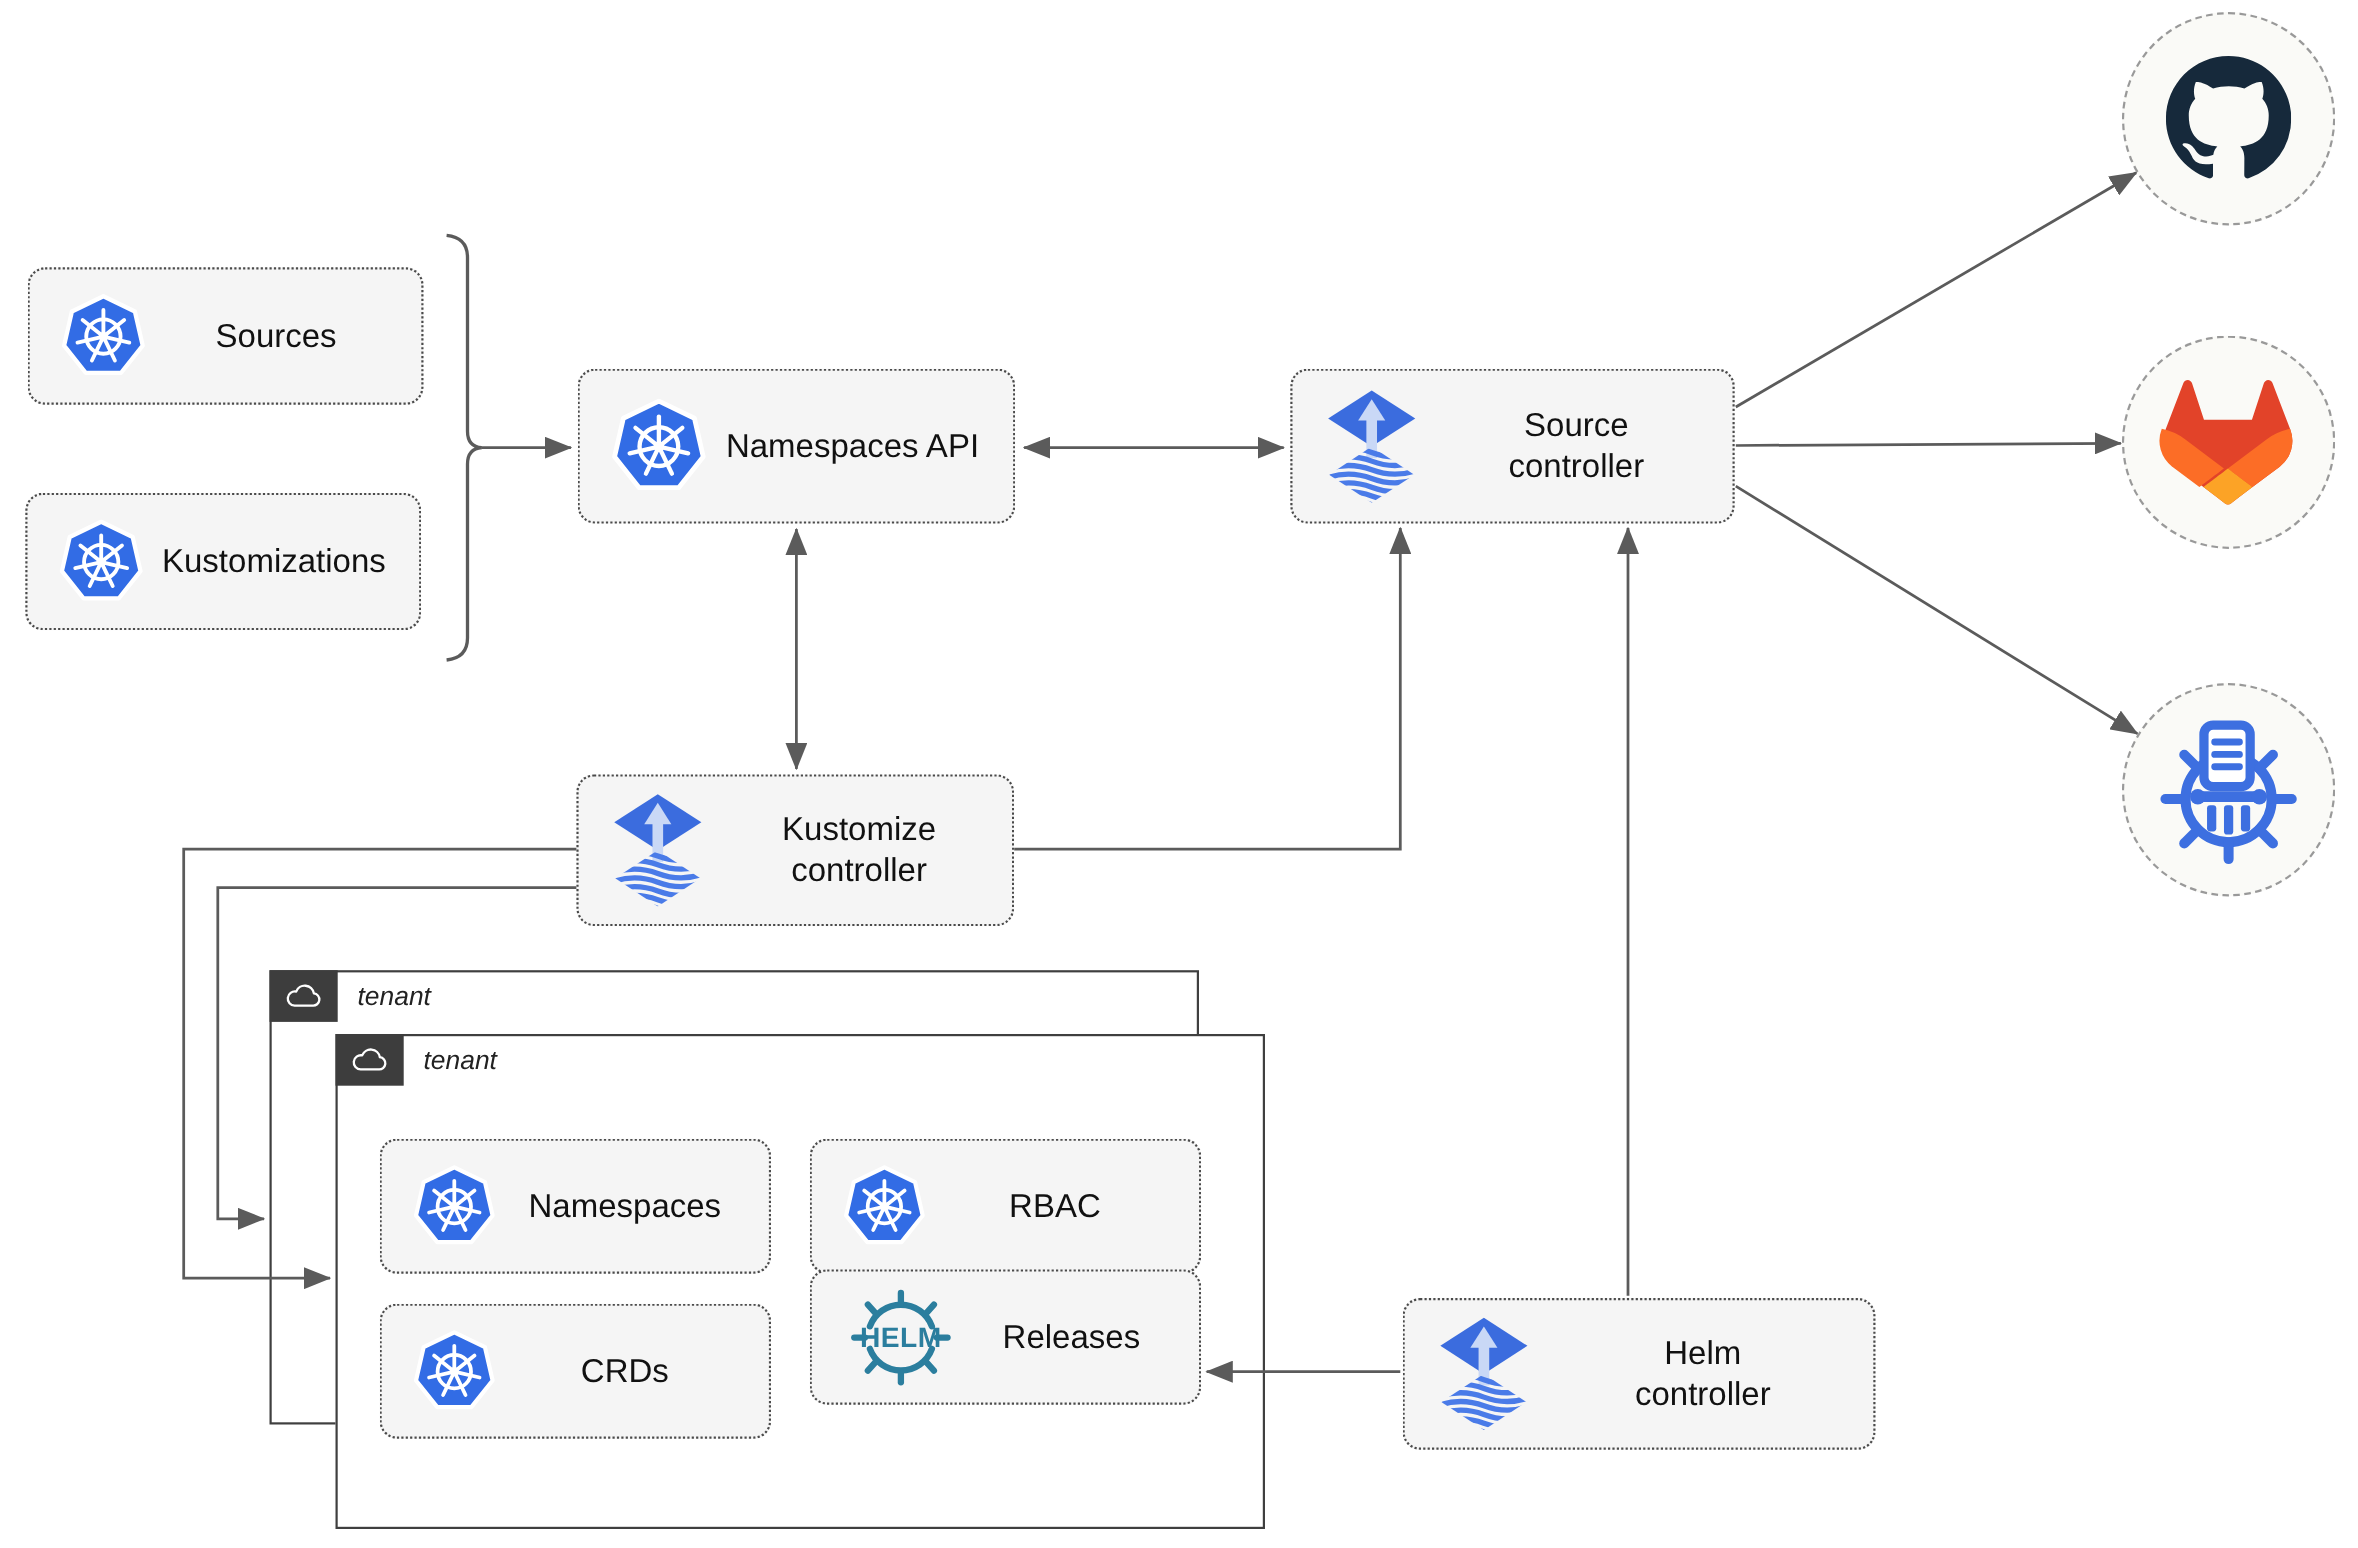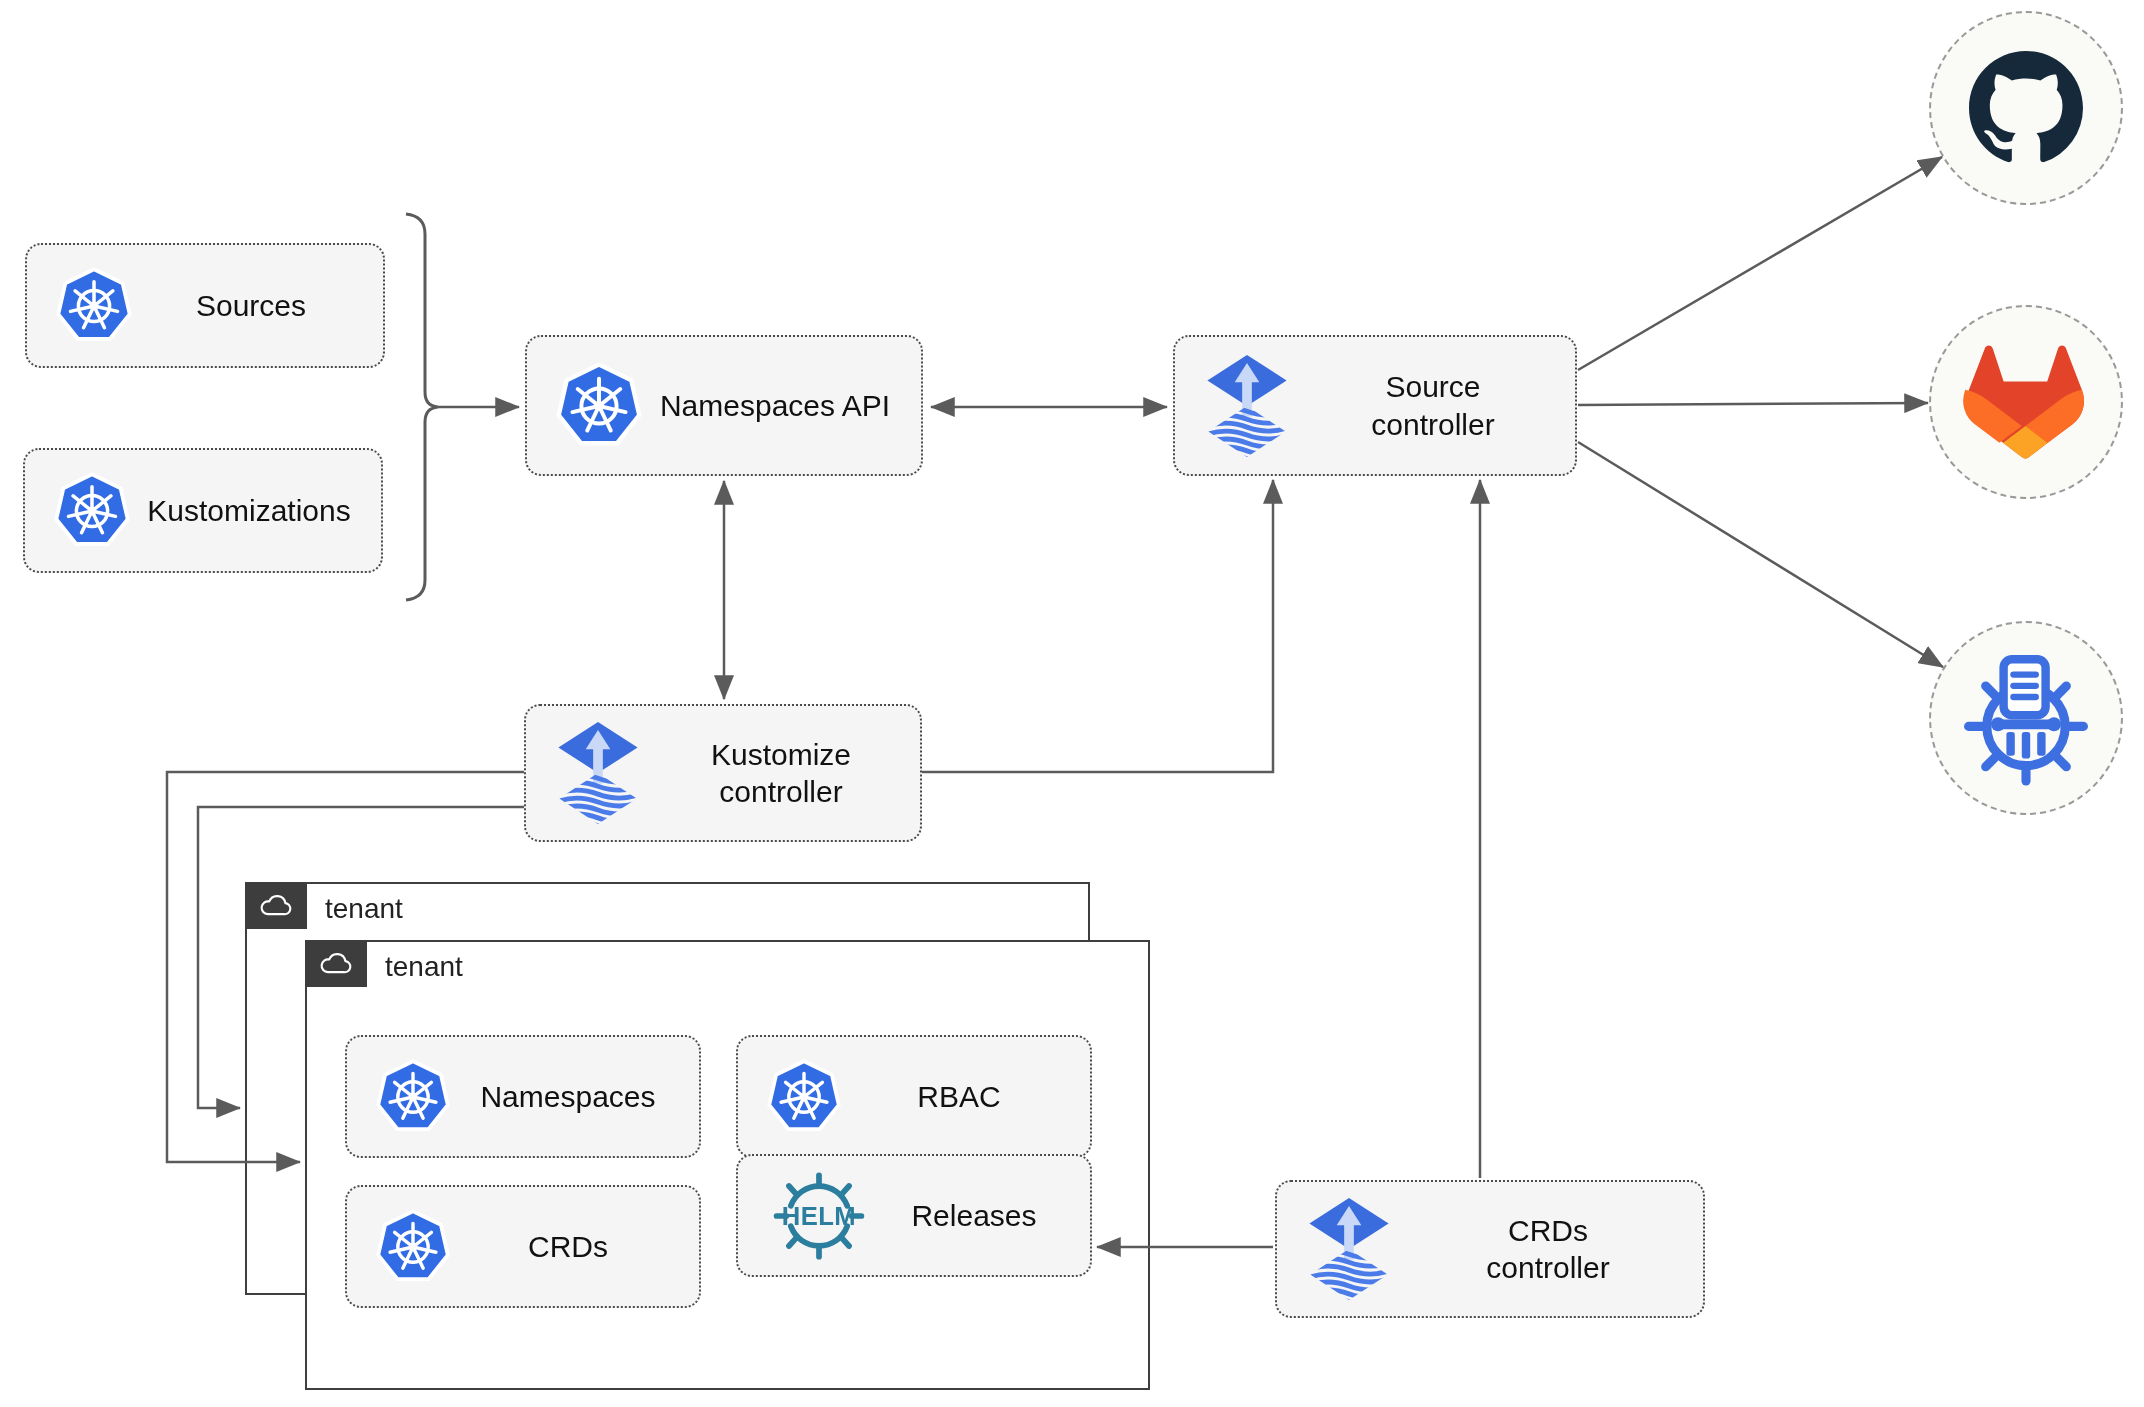--- a/index.html
+++ b/index.html
@@ -15,21 +15,21 @@
 
   .node{position:absolute;background:var(--node-fill);border:2px dotted var(--node-border);
         border-radius:16px;display:flex;align-items:center;box-sizing:border-box;}
   .node .icon{margin-left:28px;flex:0 0 auto;}
   .node .label{flex:1;text-align:center;font-size:30px;color:#111;padding-right:14px;line-height:1.25;}
   .node .label.wrap{max-width:185px;margin:0 auto;padding-right:0;}
 
   .tenant{position:absolute;background:#fff;border:2px solid var(--tenant-border);box-sizing:border-box;}
   .tenant .tab{position:absolute;left:-2px;top:-2px;width:62px;height:47px;background:var(--tab-bg);
                display:flex;align-items:center;justify-content:center;}
-  .tenant .tenant-label{position:absolute;left:78px;top:9px;font-size:28px;color:#222;}
+  .tenant .tenant-label{position:absolute;left:78px;top:9px;font-size:24px;color:#222;font-style:italic;}
 
   .endpoint{position:absolute;width:194px;height:194px;border-radius:50%;
             background:var(--circle-fill);border:2px dashed var(--circle-border);
             display:flex;align-items:center;justify-content:center;box-sizing:border-box;}
 
   #edges{position:absolute;left:0;top:0;pointer-events:none;}
   #edges path, #edges line{stroke:var(--line-gray);stroke-width:2.5;fill:none;}
   #edges .bracket{stroke-width:3;}
   #symdefs{position:absolute;width:0;height:0;overflow:hidden;}
 </style>
@@ -187,21 +187,21 @@
     <svg class="icon" width="88" height="106">
         <use href="#sym-flux"></use>
       </svg>
     <div class="label wrap">Kustomize controller</div>
   </div>
 
   <div class="node" style="left:1275px;top:1180px;width:430px;height:138px">
     <svg class="icon" width="88" height="106">
         <use href="#sym-flux"></use>
       </svg>
-    <div class="label wrap">CRDs controller</div>
+    <div class="label wrap">Helm controller</div>
   </div>
 
   <div class="node" style="left:345px;top:1035px;width:356px;height:123px">
     <svg class="icon" width="76" height="76">
         <use href="#sym-k8s"></use>
       </svg>
     <div class="label">Namespaces</div>
   </div>
 
   <div class="node" style="left:736px;top:1035px;width:356px;height:123px">

